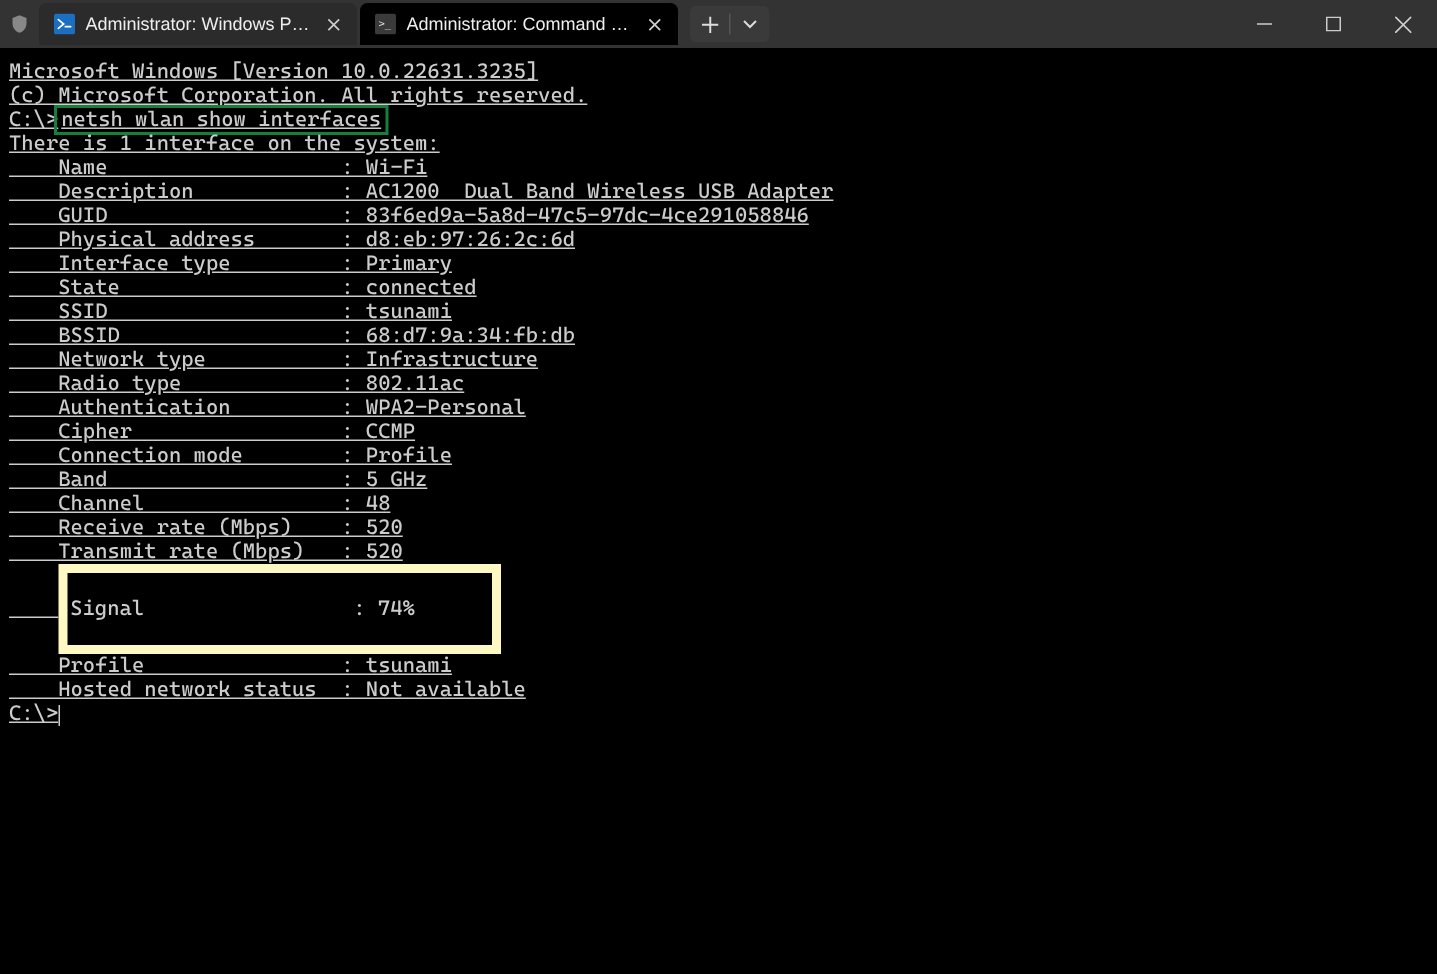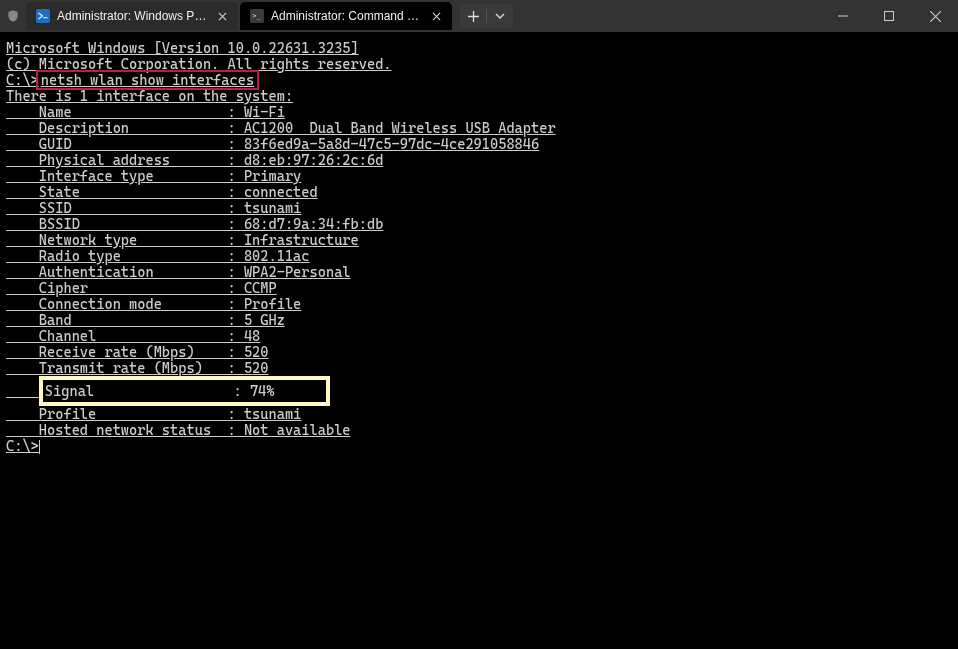--- a/index.html
+++ b/index.html
@@ -74,30 +74,30 @@
     .terminal {
       padding: 8px 6px;
       line-height: 16px;
       white-space: pre;
       background: #000;
       height: calc(100% - 32px);
       overflow: hidden;
       text-decoration: underline;
     }
     .highlight-box {
-      border: 2px solid #be185d;
+      border: 2px solid #15803d;
       padding: 0 3px;
       margin-left: -3px;
     }
     .line { display: block; }
     .row-hl {
       display: inline-block;
-      border: 4px solid #fef9c3;
+      border: 6px solid #fef9c3;
       line-height: 14px;
-      padding: 4px 2px;
+      padding: 17px 2px;
     }
     .cursor {
       display:inline-block;
       width:1px;
       height:14px;
       background:#ccc;
       vertical-align:text-bottom;
     }
   </style>
 </head>

